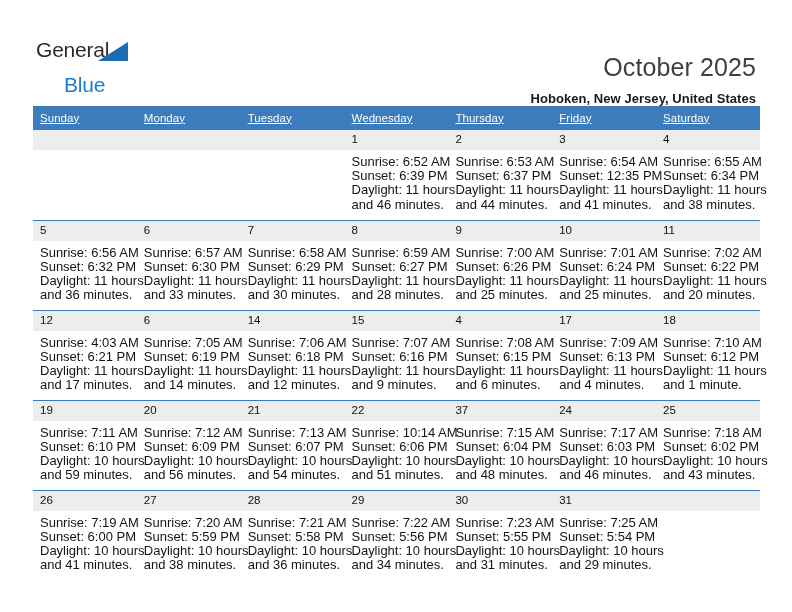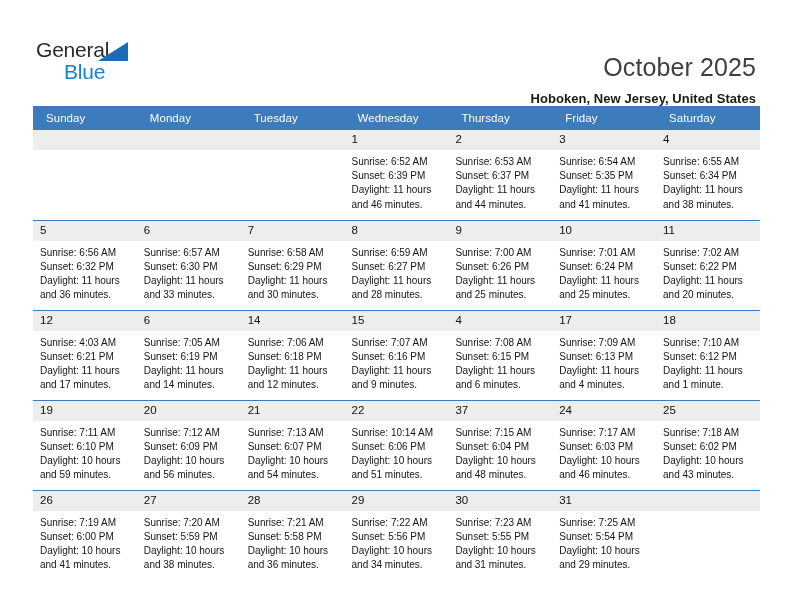--- a/index.html
+++ b/index.html
@@ -47,21 +47,21 @@
     top: 4px;
     width: 0;
     height: 0;
     border-top: 0 solid transparent;
     border-left: 30px solid transparent;
     border-bottom: 19px solid #1a6cb5;
   }
   .brand-blue {
     position: absolute;
     left: 28px;
-    top: 22px;
+    top: 35px;
     font-size: 21px;
     letter-spacing: -0.2px;
     color: #1a7ed0;
     font-family: "Liberation Sans", sans-serif;
   }
 
   .title-block {
     position: absolute;
     right: 36px;
     top: 32px;
@@ -96,23 +96,24 @@
     width: 727px;
   }
   table.cal-table col { width: 103.857px; }
 
   thead th {
     background: #3c7cbd;
     color: #ffffff;
     font-size: 11.5px;
     font-weight: normal;
     text-align: left;
-    padding: 5px 0 6px 13px;
+    padding: 5px 0 6px 7px;
     height: 13px;
     letter-spacing: 0.05px;
+    text-decoration: underline;
   }
 
   tbody tr.week-row td {
     vertical-align: top;
     padding: 0;
     border-top: 1.6px solid #3c7cbd;
     height: 90px;
     box-sizing: border-box;
   }
   tbody tr.week-row:first-child td {
@@ -130,21 +131,21 @@
     padding: 3px 0 4px 7px;
     line-height: 13px;
     height: 13px;
     box-sizing: content-box;
   }
   .day-num.blank {
     color: transparent;
   }
   .day-info {
     padding: 5px 6px 0 7px;
-    font-size: 10px;
+    font-size: 13px;
     line-height: 14.2px;
     color: #141414;
     letter-spacing: -0.01px;
   }
   .day-info div { white-space: nowrap; }
 </style>
 </head>
 <body>
 
 <div class="page-header">
@@ -224,21 +225,21 @@
                 <div>Daylight: 11 hours</div>
                 <div>and 44 minutes.</div>
               </div>
             </div>
           </td>
           <td>
             <div class="cell-inner">
               <div class="day-num">3</div>
               <div class="day-info">
                 <div>Sunrise: 6:54 AM</div>
-                <div>Sunset: 5:35 PM</div>
+                <div>Sunset: 12:35 PM</div>
                 <div>Daylight: 11 hours</div>
                 <div>and 41 minutes.</div>
               </div>
             </div>
           </td>
           <td>
             <div class="cell-inner">
               <div class="day-num">4</div>
               <div class="day-info">
                 <div>Sunrise: 6:55 AM</div>

